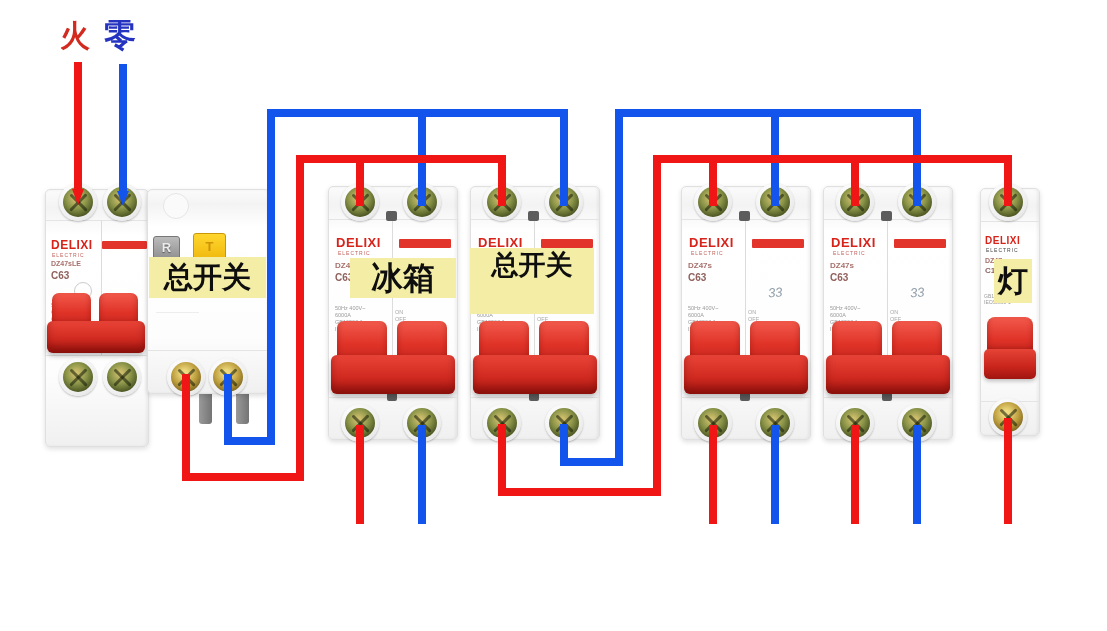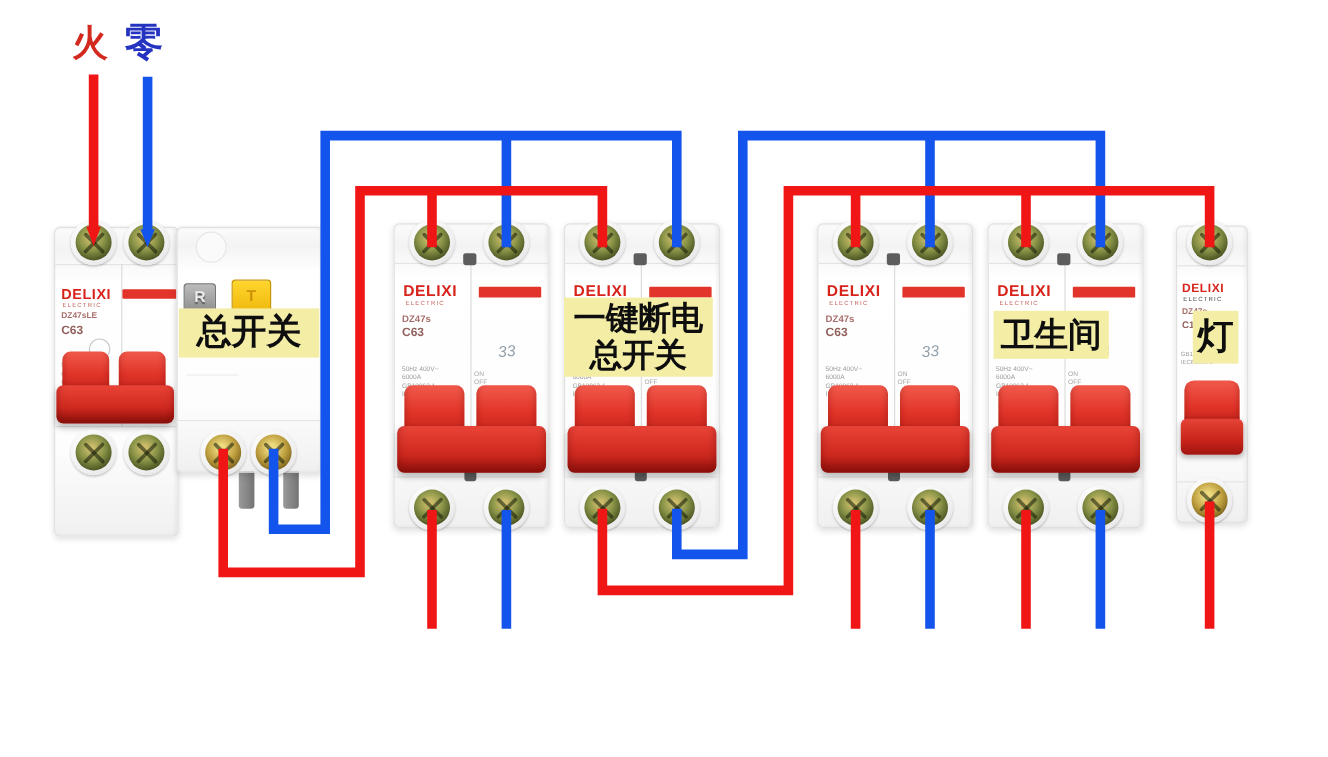--- a/index.html
+++ b/index.html
@@ -120,20 +120,21 @@
 GB10963.1
 IEC60898-1</div>
     <div class="onoff" style="left:66px;top:122px;">ON
 OFF</div>
     <div class="mark33" style="left:86px;top:98px;">33</div>
     <div class="toggle" style="left:4px;top:134px;width:120px;height:73px;">
       <div class="rock l"></div>
       <div class="rock r"></div>
       <div class="tbar"></div>
     </div>
+    <div class="tag" style="left:21px;top:71px;width:106px;height:40px;font-size:32px;line-height:40px;">冰箱</div>
   </div>
 
   <div class="module" style="left:470px;top:186px;width:128px;height:252px;">
     <div class="gr" style="top:32px;"></div>
     <div class="gr" style="top:210px;"></div>
     <div class="sep" style="left:63px;top:32px;height:178px;"></div>
     <div class="notch" style="left:57px;top:24px;width:11px;height:10px;"></div>
     <div class="notch" style="left:58px;top:205px;width:10px;height:9px;"></div>
     <div class="brand" style="left:7px;top:48px;">DELIXI</div>
     <div class="sub" style="left:9px;top:63px;">ELECTRIC</div>
@@ -146,21 +147,20 @@
 IEC60898-1</div>
     <div class="onoff" style="left:66px;top:122px;">ON
 OFF</div>
     <div class="mark33" style="left:86px;top:98px;">33</div>
     <div class="toggle" style="left:4px;top:134px;width:120px;height:73px;">
       <div class="rock l"></div>
       <div class="rock r"></div>
       <div class="tbar"></div>
     </div>
     <div class="tag" style="left:-1px;top:61px;width:124px;height:64px;font-size:27px;line-height:31px;padding-top:2px;">
-      <div>一键断电</div>
       <div>总开关</div>
     </div>
   </div>
 
   <div class="module" style="left:681px;top:186px;width:128px;height:252px;">
     <div class="gr" style="top:32px;"></div>
     <div class="gr" style="top:210px;"></div>
     <div class="sep" style="left:63px;top:32px;height:178px;"></div>
     <div class="notch" style="left:57px;top:24px;width:11px;height:10px;"></div>
     <div class="notch" style="left:58px;top:205px;width:10px;height:9px;"></div>
@@ -199,21 +199,20 @@
 GB10963.1
 IEC60898-1</div>
     <div class="onoff" style="left:66px;top:122px;">ON
 OFF</div>
     <div class="mark33" style="left:86px;top:98px;">33</div>
     <div class="toggle" style="left:4px;top:134px;width:120px;height:73px;">
       <div class="rock l"></div>
       <div class="rock r"></div>
       <div class="tbar"></div>
     </div>
-    <div class="tag" style="left:4px;top:72px;width:96px;height:40px;font-size:28px;line-height:40px;">卫生间</div>
   </div>
 
   <div class="module" style="left:980px;top:188px;width:58px;height:246px;">
     <div class="gr" style="top:32px;"></div>
     <div class="gr" style="top:212px;"></div>
     <div class="brand" style="left:4px;top:46px;font-size:10px;">DELIXI</div>
     <div class="sub" style="left:5px;top:58px;color:#444;">ELECTRIC</div>
     <div class="model" style="left:4px;top:68px;font-size:7px;">DZ47s</div>
     <div class="rating" style="left:4px;top:77px;font-size:8px;">C16</div>
     <div class="specs" style="left:3px;top:104px;font-size:5px;line-height:6px;">GB10963.1

